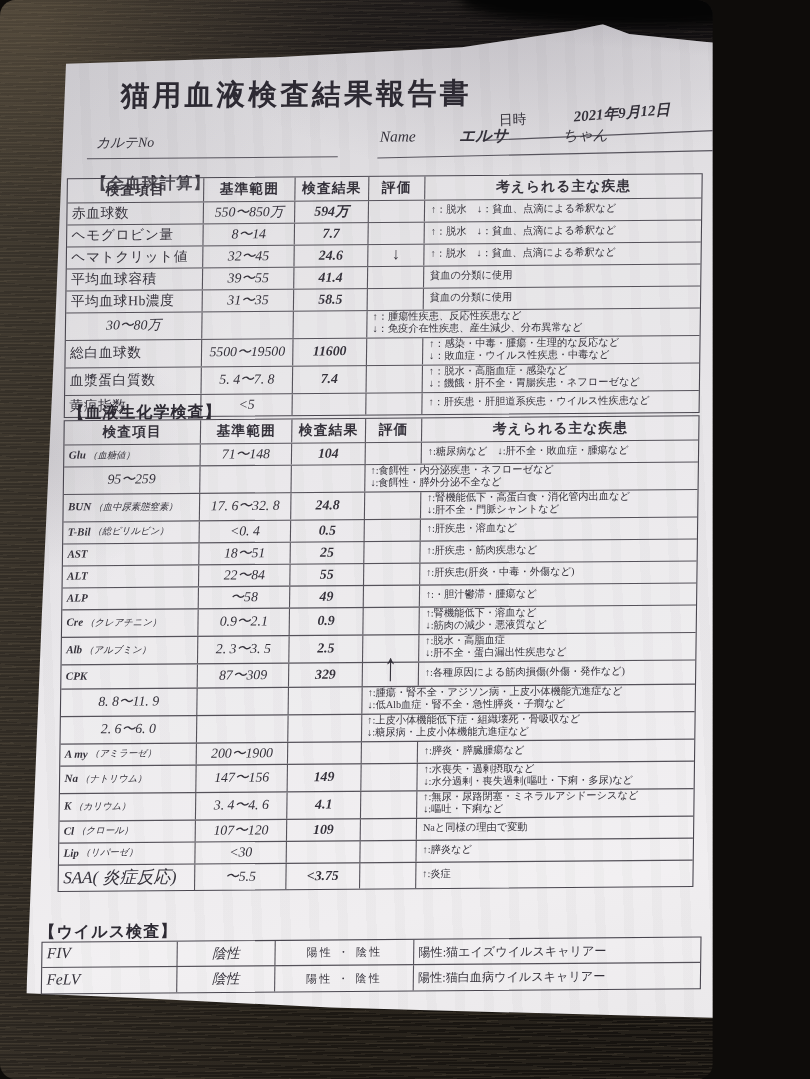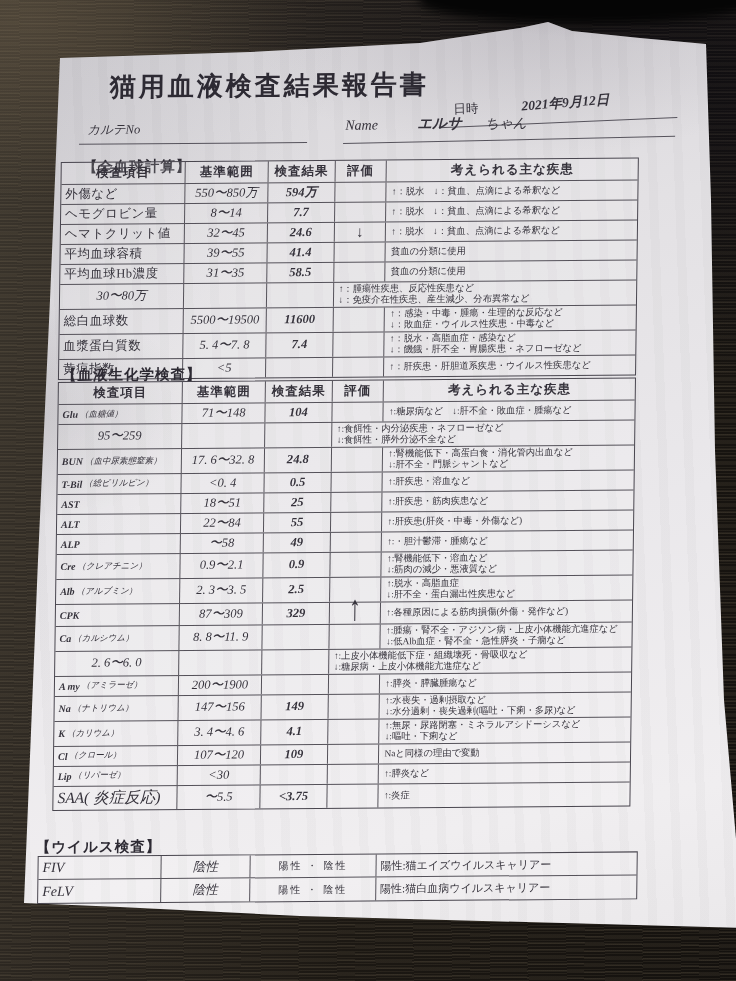--- a/index.html
+++ b/index.html
@@ -1,25 +1,26 @@
 <!DOCTYPE html>
 <html><head>
 <meta charset="utf-8">
 <style>
   html,body{margin:0;padding:0;background:#0e0c0a;}
   *{box-sizing:border-box;}
   .scene{
-    position:relative;width:736px;height:981px;overflow:hidden;
+    position:relative;width:648px;height:981px;overflow:hidden;
     font-family:"Liberation Serif","DejaVu Serif",serif;
     background:
       radial-gradient(900px 520px at 88% 8%, rgba(5,5,18,0.45), transparent 60%),
       radial-gradient(420px 260px at 4% 2%, rgba(125,108,84,0.28), transparent 70%),
       repeating-linear-gradient(178.5deg, rgba(160,145,118,0.10) 0 1px, transparent 1px 3px),
       repeating-linear-gradient(181deg, rgba(95,85,68,0.20) 0 2px, transparent 2px 7px),
       linear-gradient(105deg,#3d372e 0%,#2a251f 30%,#1c1813 60%,#14110e 100%);
+    border-radius: 14px;
   }
   .desk-blob{
     position:absolute;left:418px;top:-24px;width:338px;height:48px;
     background:#050505;border-radius:50%;filter:blur(5px);
   }
   .paper{
     position:absolute;inset:0;
     clip-path:polygon(60px 58px,250px 52px,420px 43px,520px 28px,548px 22px,572px 31px,640px 38px,706px 44px,
       711px 200px,715px 450px,724px 700px,740px 885px,748px 928px,
       300px 916px,120px 907px,24px 903px,38px 560px,50px 300px);
@@ -37,21 +38,21 @@
     color:#35323b;
   }
   .abs{position:absolute;}
   .doc-title{left:48px;top:0;font-size:26px;font-weight:600;letter-spacing:3px;color:#2d2a33;white-space:nowrap;}
   .lbl{font-size:12.5px;font-style:italic;white-space:nowrap;}
   .date-label{left:392px;top:34px;font-style:normal;transform:rotate(-2deg);}
   .date-value{left:460px;top:28px;font-size:13.5px;font-style:italic;font-weight:600;transform:rotate(-4deg);white-space:nowrap;}
   .karte-label{left:26px;top:52px;}
   .name-label{left:284px;top:50px;font-size:14px;}
   .name-value{left:356px;top:47px;font-size:14.5px;font-weight:700;font-style:italic;white-space:nowrap;}
-  .name-suffix{left:424px;top:48px;font-size:13.5px;font-style:italic;white-space:nowrap;}
+  .name-suffix{left:450px;top:48px;font-size:13.5px;font-style:italic;white-space:nowrap;}
   .uline{border-bottom:1.3px solid #56535c;height:0;}
   .u-date{left:378px;top:56px;width:238px;transform:rotate(-2deg);}
   .u-karte{left:18px;top:74px;width:228px;}
   .u-name{left:282px;top:73px;width:332px;transform:rotate(-0.8deg);}
   .section-title{font-size:14.5px;font-weight:600;color:#2d2a33;white-space:nowrap;letter-spacing:1px;}
   .s1{left:22px;top:88px;text-align:right;}
   .s2{left:4px;top:296px;}
   .s3{left:-16px;top:768px;}
   .dtable{border:1.6px solid #49464f;background:rgba(255,255,255,0.14);}
   .t1{left:0;top:92px;width:578px;}
@@ -108,21 +109,21 @@
     <div class="abs dtable t1" id="cbc-table">
         <div class="row hdr main-cols">
           <div class="cell ">検査項目</div>
           <div class="cell ">基準範囲</div>
           <div class="cell ">検査結果</div>
           <div class="cell ">評価</div>
           <div class="cell ">考えられる主な疾患</div>
         </div>
         <div class="row main-cols">
           <div class="cell ">
-            <span class="item-jp">外傷など</span>
+            <span class="item-jp">赤血球数</span>
           </div>
           <div class="cell c-range">550〜850万</div>
           <div class="cell c-result">594万</div>
           <div class="cell c-eval"></div>
           <div class="cell c-disease">
             <div>↑：脱水　↓：貧血、点滴による希釈など</div>
           </div>
         </div>
         <div class="row main-cols">
           <div class="cell ">
@@ -337,24 +338,20 @@
           <div class="cell c-range">87〜309</div>
           <div class="cell c-result">329</div>
           <div class="cell c-eval">
             <span class="arrow-tall">↑</span>
           </div>
           <div class="cell c-disease">
             <div>↑:各種原因による筋肉損傷(外傷・発作など)</div>
           </div>
         </div>
         <div class="row main-cols">
-          <div class="cell ">
-            <span class="item-lat">Ca</span>
-            <span class="item-sub">（カルシウム）</span>
-          </div>
           <div class="cell c-range">8. 8〜11. 9</div>
           <div class="cell c-result"></div>
           <div class="cell c-eval"></div>
           <div class="cell c-disease">
             <div>↑:腫瘍・腎不全・アジソン病・上皮小体機能亢進症など</div>
             <div>↓:低Alb血症・腎不全・急性膵炎・子癇など</div>
           </div>
         </div>
         <div class="row main-cols">
           <div class="cell c-range">2. 6〜6. 0</div>

